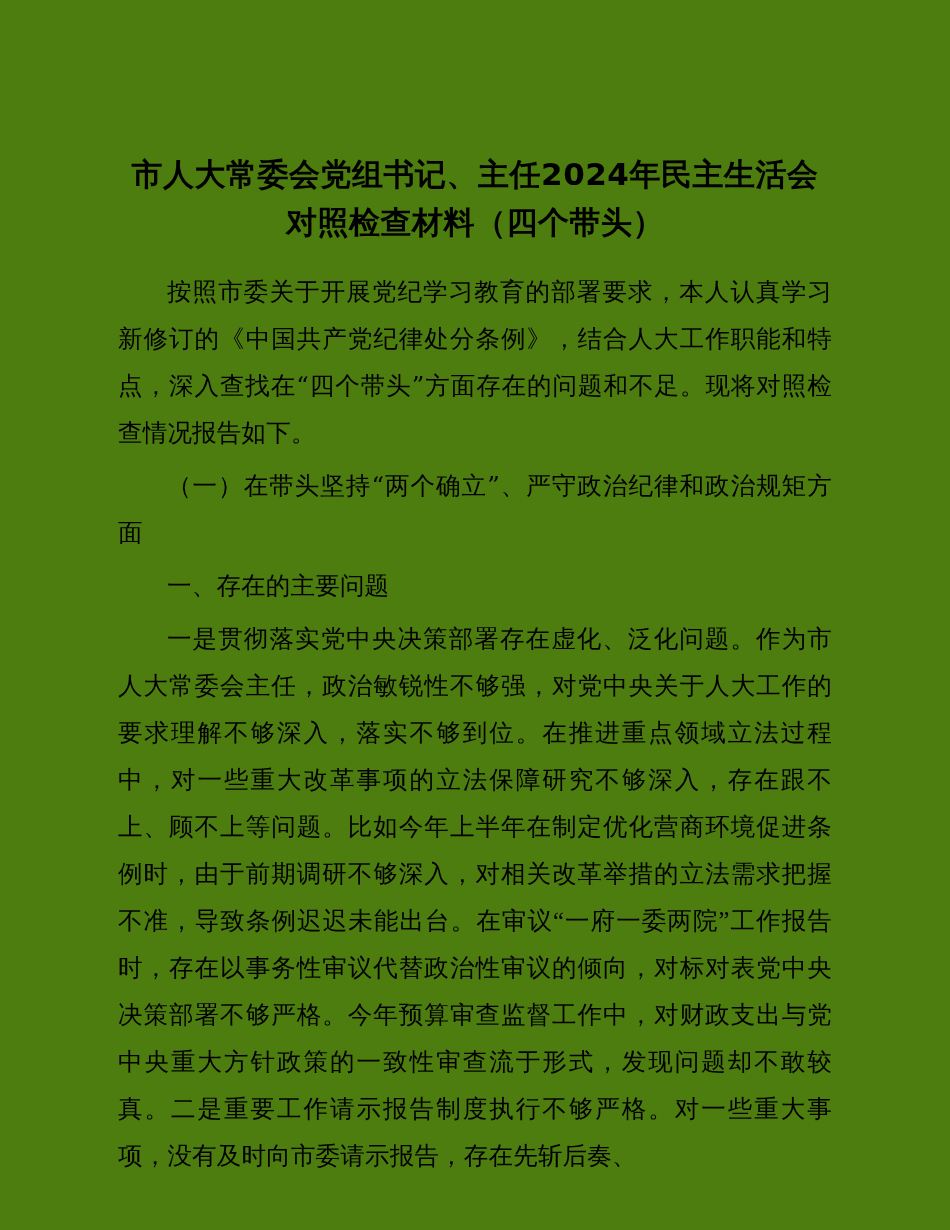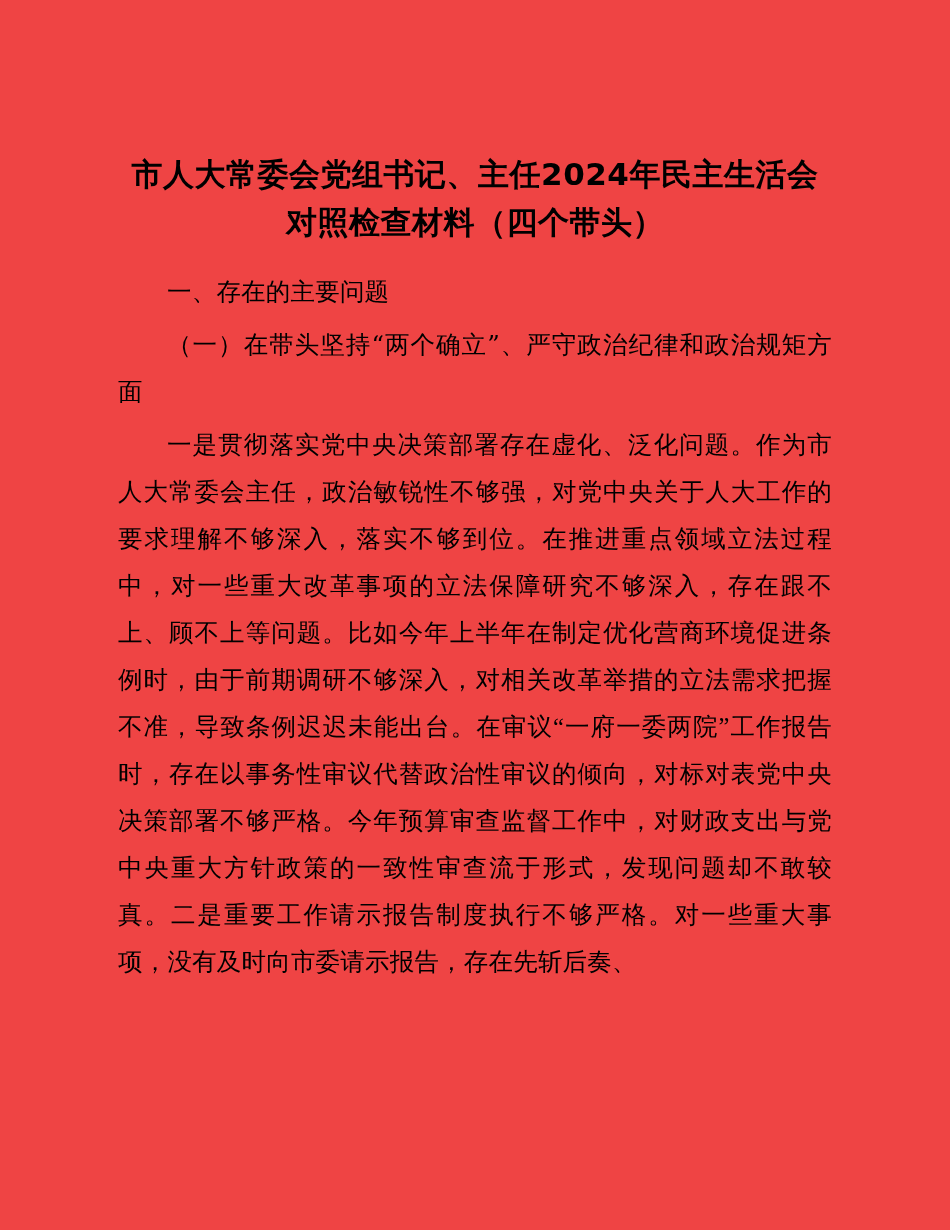--- a/index.html
+++ b/index.html
@@ -12,21 +12,21 @@
     height: 1230px;
     font-family: "DejaVu Serif", "Liberation Serif", serif;
     color: #000000;
     overflow: hidden;
   }
   .page {
     box-sizing: border-box;
     width: 950px;
     height: 1230px;
     padding: 150px 118px 0 118px;
-    background: #ef4444;
+    background: #4d7c0f;
   }
   .doc-title {
     font-family: "DejaVu Sans", "Liberation Sans", sans-serif;
     font-weight: bold;
     font-size: 31px;
     line-height: 48px;
     text-align: center;
     letter-spacing: 0.5px;
     margin: 0 0 22px 0;
     color: #000000;
@@ -49,20 +49,21 @@
     font-family: Liberation Serif, serif;
   }
 </style>
 </head>
 <body>
 
 <div class="page">
 
   <h1 class="doc-title">市人大常委会党组书记、主任2024年民主生活会对照检查材料（四个带头）</h1>
 
+  <p class="para">按照市委关于开展党纪学习教育的部署要求，本人认真学习新修订的《中国共产党纪律处分条例》，结合人大工作职能和特点，深入查找在“四个带头”方面存在的问题和不足。现将对照检查情况报告如下。</p>
+
+  <p class="para section">（一）在带头坚持“两个确立”、严守政治纪律和政治规矩方面</p>
 
   <p class="para section">一、存在的主要问题</p>
-
-  <p class="para section">（一）在带头坚持“两个确立”、严守政治纪律和政治规矩方面</p>
 
   <p class="para section tight">一是贯彻落实党中央决策部署存在虚化、泛化问题。作为市人大常委会主任，政治敏锐性不够强，对党中央关于人大工作的要求理解不够深入，落实不够到位。在推进重点领域立法过程中，对一些重大改革事项的立法保障研究不够深入，存在跟不上、顾不上等问题。比如今年上半年在制定优化营商环境促进条例时，由于前期调研不够深入，对相关改革举措的立法需求把握不准，导致条例迟迟未能出台。在审议“一府一委两院”工作报告时，存在以事务性审议代替政治性审议的倾向，对标对表党中央决策部署不够严格。今年预算审查监督工作中，对财政支出与党中央重大方针政策的一致性审查流于形式，发现问题却不敢较真。二是重要工作请示报告制度执行不够严格。对一些重大事项，没有及时向市委请示报告，存在先斩后奏、</p>
 
 </div>
 
 </body></html>

